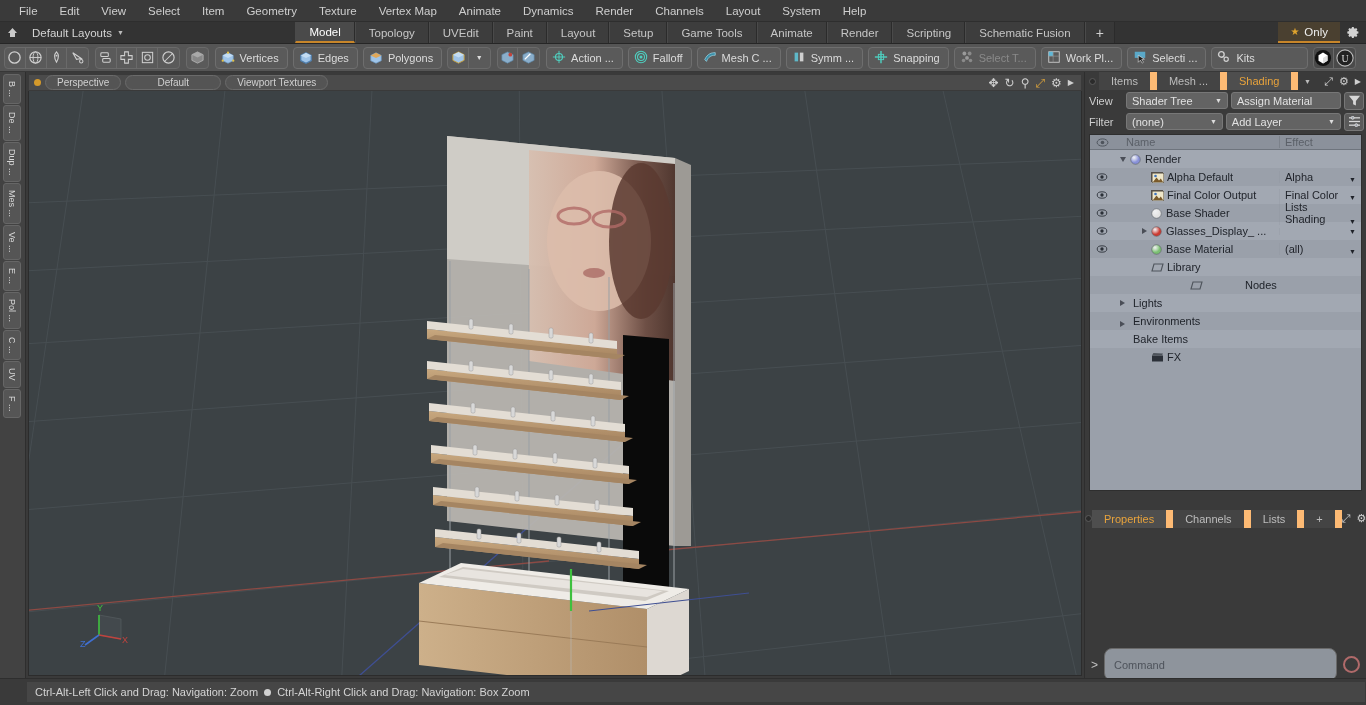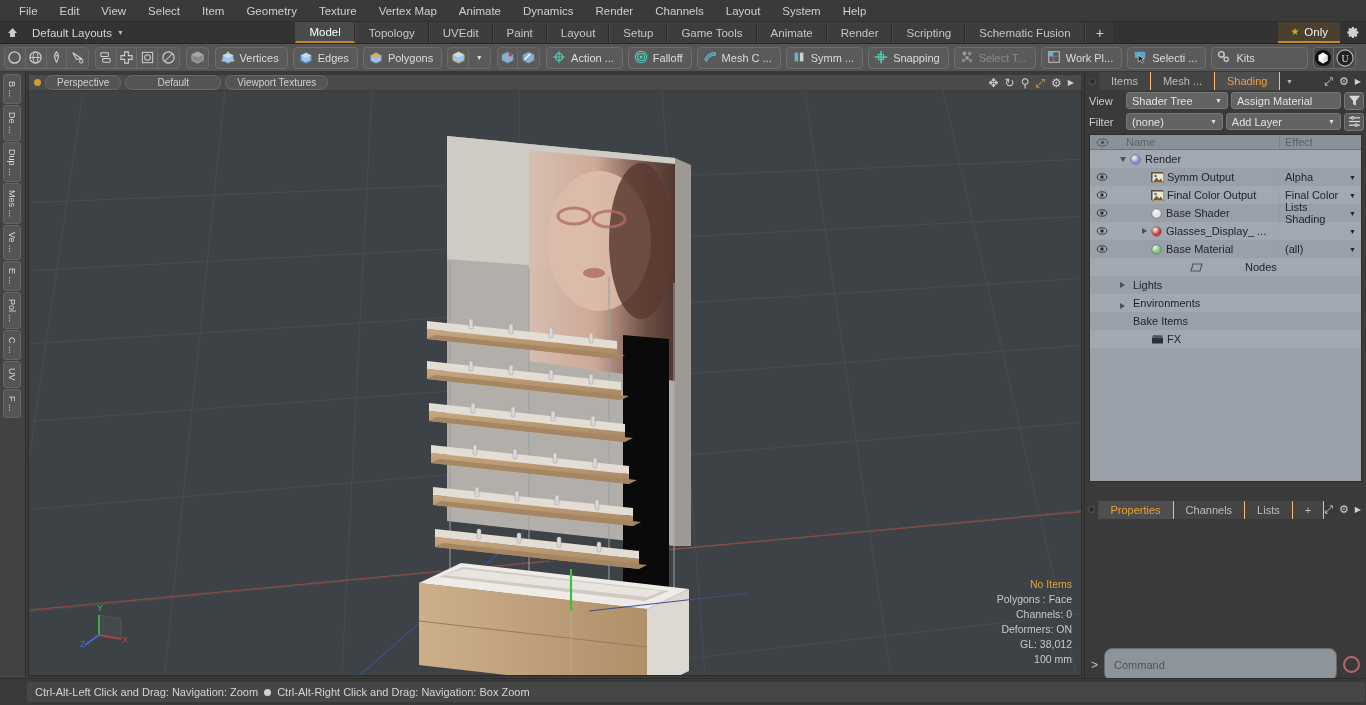--- a/index.html
+++ b/index.html
@@ -72,21 +72,21 @@
   .stats .noitems { color:#e0a33c; }
   .axisgiz { position:absolute; left:50px; bottom:22px; width:56px; height:56px; }
 
   
   .rpanel { width:282px; flex:0 0 282px; background:#3a3a3a; display:flex; flex-direction:column;
     border-left:1px solid #2e2e2e; }
   .ptabs { height:18px; display:flex; align-items:stretch; background:#3a3a3a; flex:0 0 18px;}
   .pdot { width:14px; display:flex; align-items:center; justify-content:center; }
   .pdot i { width:7px;height:7px;border-radius:50%; background:#2b2b2b; border:1px solid #5a5a5a; display:block;}
   .ptab { padding:0 12px; display:flex; align-items:center; font-size:11px; color:#bdbdbd;
-    background:#444; border-right:1px solid #fdba74; }
+    background:#444; border-right:7px solid #fdba74; }
   .ptab.active { background:#4e4e4e; color:#e8a33c; }
   .pcaret { width:18px; display:flex;align-items:center;justify-content:center;color:#bbb;font-size:7px;}
   .picons { margin-left:auto; display:flex; align-items:center; gap:6px; padding-right:5px; color:#cfcfcf; font-size:11px;}
 
   .prow { height:21px; display:flex; align-items:center; gap:3px; padding:0 2px 0 4px; }
   .plab { width:34px; font-size:11px; color:#cfcfcf; }
   .pdrop { flex:1 1 auto; height:17px; background:#636363; border:1px solid #777; border-radius:3px;
     display:flex; align-items:center; padding:0 5px; font-size:11px; color:#e2e2e2; }
   .pdrop .c { margin-left:auto; font-size:7px; color:#ddd; }
   .psq { width:20px; height:18px; background:#5a5a5a; border:1px solid #777; border-radius:3px;
@@ -97,21 +97,21 @@
   .treehdr { height:15px; display:flex; background:#8b919b; border-bottom:1px solid #6e747d;
     color:#5b6068; font-size:11px; align-items:center; }
   .thEye { width:24px; display:flex; align-items:center; justify-content:center; }
   .thName { flex:1 1 auto; padding-left:12px; }
   .thEffect { width:82px; padding-left:5px; border-left:1px solid #7c828b; }
   .treebody { flex:1 1 auto; overflow:hidden; background:#9aa0aa; position:relative;}
   .trow { height:18px; display:flex; align-items:center; font-size:11px; color:#20242b; }
   .trow:nth-child(odd) { background:#a2a8b2; }
   .tEye { width:24px; display:flex; align-items:center; justify-content:center; flex:0 0 24px;}
   .tName { flex:1 1 auto; display:flex; align-items:center; gap:4px; overflow:hidden; white-space:nowrap;}
-  .tEffect { width:82px; flex:0 0 82px; display:flex; align-items:center; padding-left:5px;
+  .tEffect { width:82px; flex:0 0 82px; display:flex; align-items:flex-end; padding-left:5px;
     border-left:1px solid #8990993f; color:#1e2128; }
   .tEffect .c { margin-left:auto; margin-right:5px; font-size:7px; }
   .tri { width:0;height:0;border-left:5px solid #4a4e57;border-top:3.5px solid transparent;
     border-bottom:3.5px solid transparent; }
   .tri.down { border-left:3.5px solid transparent;border-right:3.5px solid transparent;
     border-top:5px solid #4a4e57; border-bottom:none;}
   .sphere { width:11px;height:11px;border-radius:50%; flex:0 0 11px;}
   .imgicon { width:12px;height:10px;background:#e8e4d0;border:1px solid #55504a; position:relative; flex:0 0 12px;}
   .folder { width:12px;height:10px; flex:0 0 12px; }
   .cmdrow { height:27px; display:flex; align-items:center; gap:6px; padding:0 6px; flex:0 0 27px; background:#3a3a3a;}
@@ -543,28 +543,20 @@
         <path d="M390 492 L432 472 L660 498 L618 518 Z" fill="#efece7"></path>
         <path d="M410 486 L434 476 L640 500 L616 510 Z" fill="#cfcac3"></path>
         <path d="M415 484 L434 478 L634 500 L618 506 Z" fill="#e8e4df"></path>
         <line x1="390" y1="530" x2="618" y2="556" stroke="#9a7b58" stroke-width="1"></line>
 
         <line x1="542" y1="478" x2="542" y2="520" stroke="#3ec03e" stroke-width="2.2"></line>
         <line x1="542" y1="520" x2="542" y2="640" stroke="#b8b8b8" stroke-width="1" opacity="0.6"></line>
         <path d="M560 520 L720 502" stroke="#3f4f93" stroke-width="1.2" fill="none"></path>
       </svg>
 
-      <div class="stats">
-        <div class="noitems">No Items</div>
-        <div>Polygons : Face</div>
-        <div>Channels: 0</div>
-        <div>Deformers: ON</div>
-        <div>GL: 38,012</div>
-        <div>100 mm</div>
-      </div>
 
       <svg class="axisgiz" viewBox="0 0 56 56">
         <path d="M20 38 L20 18 L42 22 L42 42 Z" fill="#4a5054" opacity="0.55" stroke="#6a7276" stroke-width="0.7"></path>
         <line x1="20" y1="38" x2="20" y2="18" stroke="#3ec03e" stroke-width="1.6"></line>
         <line x1="20" y1="38" x2="42" y2="42" stroke="#c0433e" stroke-width="1.6"></line>
         <line x1="20" y1="38" x2="6" y2="48" stroke="#3f6fd0" stroke-width="1.6"></line>
         <text x="18" y="14" font-size="9" fill="#3ec03e" font-family="Liberation Sans, sans-serif">Y</text>
         <text x="43" y="46" font-size="9" fill="#c0433e" font-family="Liberation Sans, sans-serif">X</text>
         <text x="1" y="50" font-size="9" fill="#3f6fd0" font-family="Liberation Sans, sans-serif">Z</text>
       </svg>
@@ -659,21 +651,21 @@
                 <circle cx="7" cy="5" r="2.1" fill="#2b3038"></circle>
               </svg>
             </span>
             <span class="tName" style="padding-left: 28px;">
               <span style="width: 5px; flex: 0 0 5px;"></span>
               <span class="imgicon"><svg width="12" height="10" viewBox="0 0 12 10">
                   <rect width="12" height="10" fill="#efe7c9" stroke="#4e463c"></rect>
                   <circle cx="3.5" cy="3" r="1.3" fill="#3c74c0"></circle>
                   <path d="M1 9 L4.5 4.5 L7 7.5 L8.8 5.5 L11 9 Z" fill="#7a5a2a"></path>
                 </svg></span>
-              <span>Symm Output</span>
+              <span>Alpha Default</span>
             </span>
             <span class="tEffect">
               <span>Alpha</span>
               <span class="c">▼</span>
             </span>
           </div>
           <div class="trow">
             <span class="tEye">
               <svg width="12" height="8" viewBox="0 0 14 10">
                 <ellipse cx="7" cy="5" rx="6" ry="4" fill="none" stroke="#2b3038" stroke-width="1.1"></ellipse>
@@ -760,20 +752,33 @@
                       <stop offset="1" stop-color="#7bbf72"></stop>
                     </radialGradient>
                   </defs>
                   <circle cx="6" cy="6" r="5.2" fill="url(#g7bbf72)" stroke="#55595f" stroke-width=".6"></circle>
                 </svg></span>
               <span>Base Material</span>
             </span>
             <span class="tEffect">
               <span>(all)</span>
               <span class="c">▼</span>
+            </span>
+          </div>
+          <div class="trow">
+            <span class="tEye"></span>
+            <span class="tName" style="padding-left: 28px;">
+              <span style="width: 5px; flex: 0 0 5px;"></span>
+              <span class="folder"><svg width="13" height="10" viewBox="0 0 13 10">
+                  <path d="M1 9 L3 2 L12 2 L10 9 Z" fill="none" stroke="#4e545c" stroke-width="1.1"></path>
+                </svg></span>
+              <span>Library</span>
+            </span>
+            <span class="tEffect" style="border-left: none;">
+              <span></span>
             </span>
           </div>
           <div class="trow">
             <span class="tEye"></span>
             <span class="tName" style="padding-left: 28px; gap: 43px;">
               <span style="width: 5px; flex: 0 0 5px;"></span>
               <span class="folder"><svg width="13" height="10" viewBox="0 0 13 10">
                   <path d="M1 9 L3 2 L12 2 L10 9 Z" fill="none" stroke="#4e545c" stroke-width="1.1"></path>
                 </svg></span>
               <span>Nodes</span>

